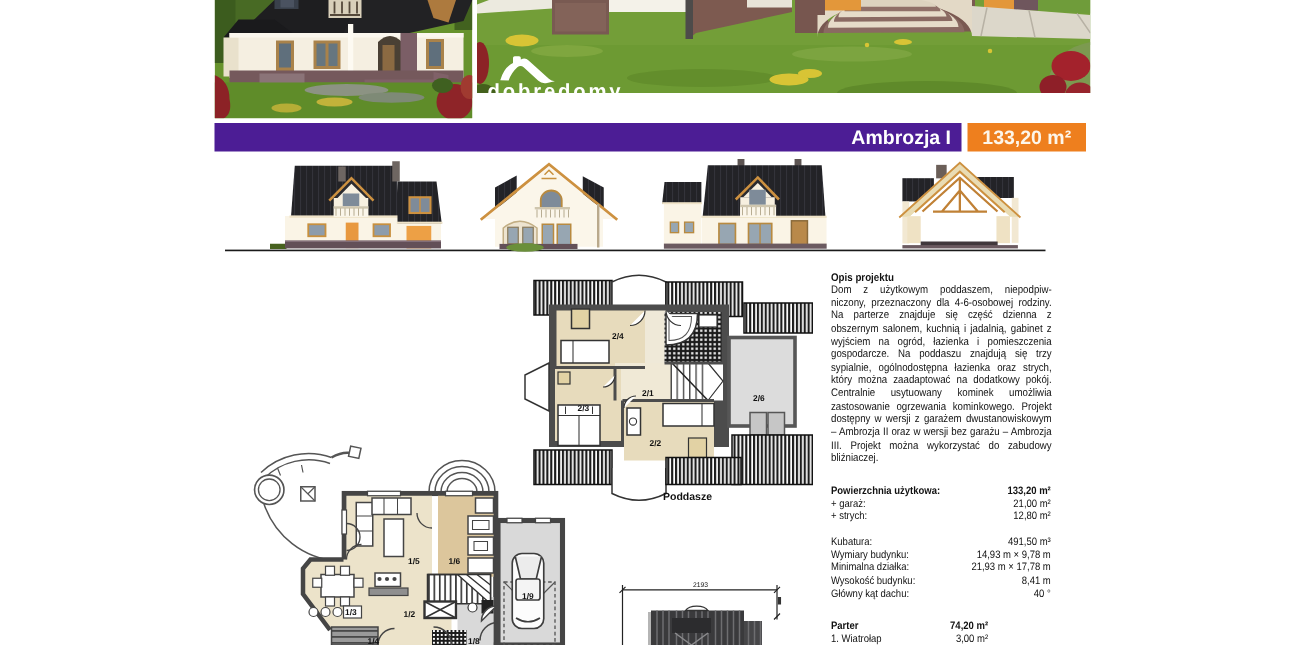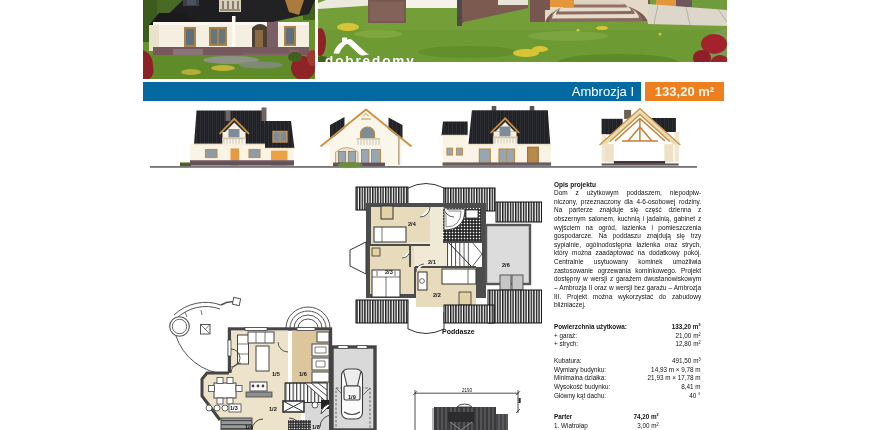--- a/index.html
+++ b/index.html
@@ -129,21 +129,21 @@
 
   <g fill="#fff">
     <path d="M15.5 53.5 q2.5 -8.5 8.5 -11.5 l0 -3.5 q0 -1 1.2 -1 l2.8 0 q1.2 0 1.2 1 l0 1.2 q3 -1.5 5.2 0.6 l13.5 12.2 q1.6 1.5 4 1.6 l-6 1.4 q-3 0.3 -5 -1.6 l-9.8 -9 q-2 -1.8 -4.2 0 q-4 3.6 -5.8 8.8 Z"></path>
     <text x="7" y="65" font-family="Liberation Sans,sans-serif" font-size="13.5" font-weight="bold" letter-spacing="1.9">dobredomy</text>
     <path d="M13 68.5 q11 -3.5 24 -2.5 l14 1.5 l-16 1.8 q-12 1 -22 -0.8 Z"></path>
     <text x="37" y="70" font-family="Liberation Sans,sans-serif" font-size="5.8" letter-spacing="0.4">flak &amp; abramowicz</text>
   </g>
 </svg>
 </div>
 
-<div class="abs" style="left:143px;top:82px;width:498px;height:19px;background:#0369a1;color:#fff;font-size:13px;font-weight:normal;text-align:right;line-height:19px;padding-right:7px;box-sizing:border-box;">Ambrozja I</div>
+<div class="abs" style="left:143px;top:82px;width:498px;height:19px;background:#4c1d95;color:#fff;font-size:13px;font-weight:bold;text-align:right;line-height:19px;padding-right:7px;box-sizing:border-box;">Ambrozja I</div>
 
 <div class="abs" style="left:645px;top:82px;width:79px;height:19px;background:#ee7f1e;color:#fdf6ea;font-size:13px;font-weight:bold;text-align:center;line-height:19px;">133,20 m²</div>
 
 <div class="abs" style="left:143px;top:104px;width:560px;height:66px;">
 <svg width="560" height="66" viewBox="0 0 560 66" xmlns="http://www.w3.org/2000/svg">
   <defs>
     <pattern id="rooftile" width="4" height="4" patternUnits="userSpaceOnUse">
       <rect width="4" height="4" fill="#232327"></rect>
       <rect width="0.7" height="4" fill="#33333a"></rect>
     </pattern>

